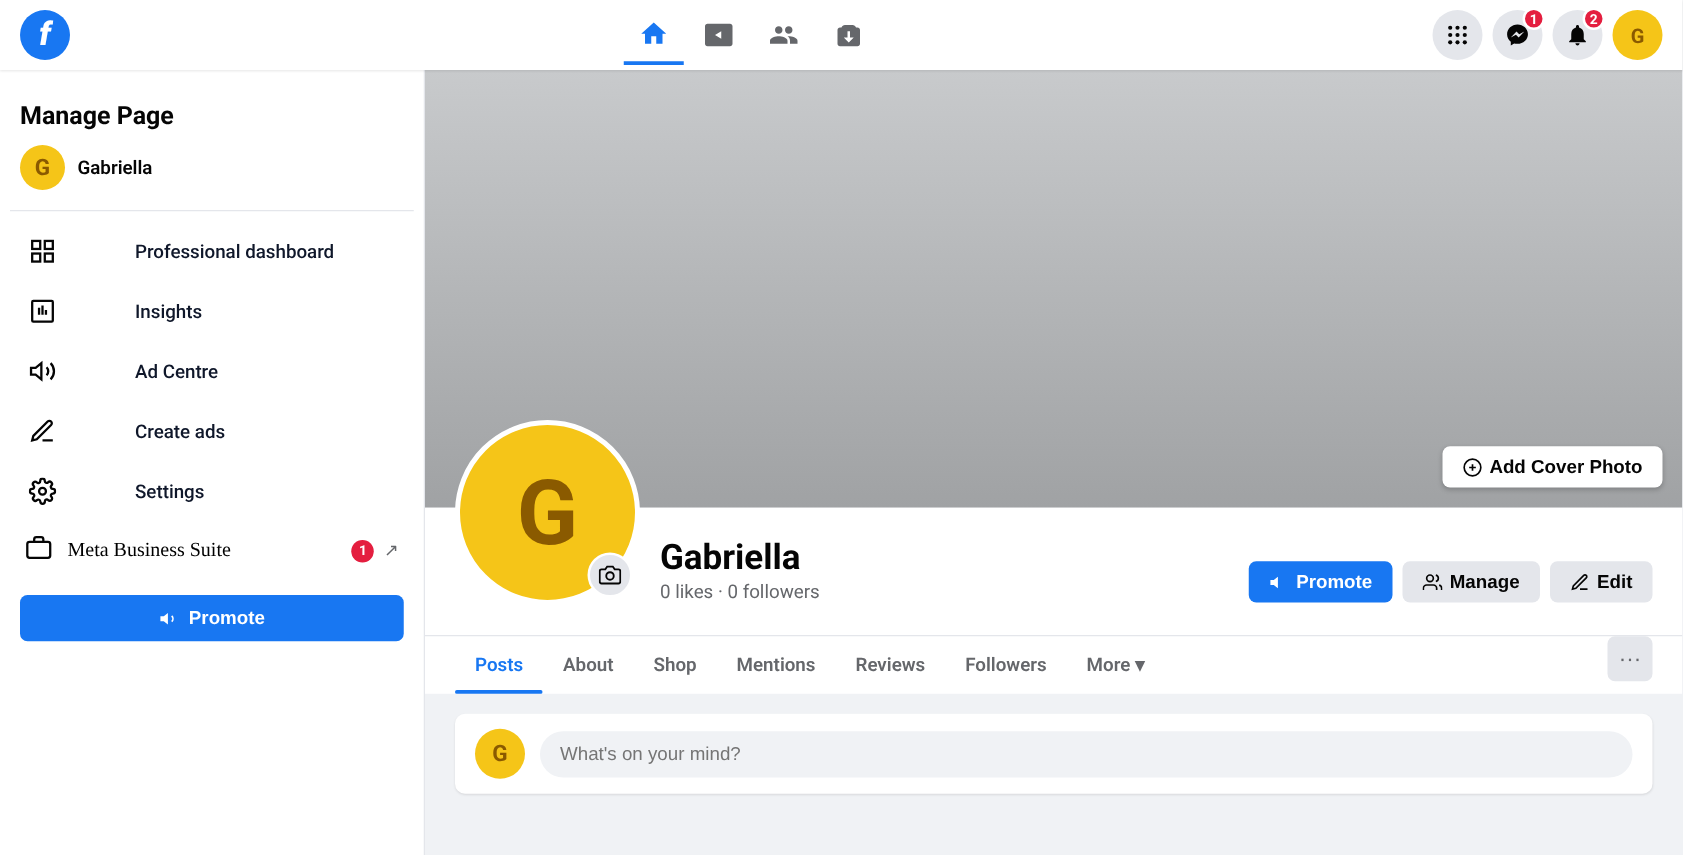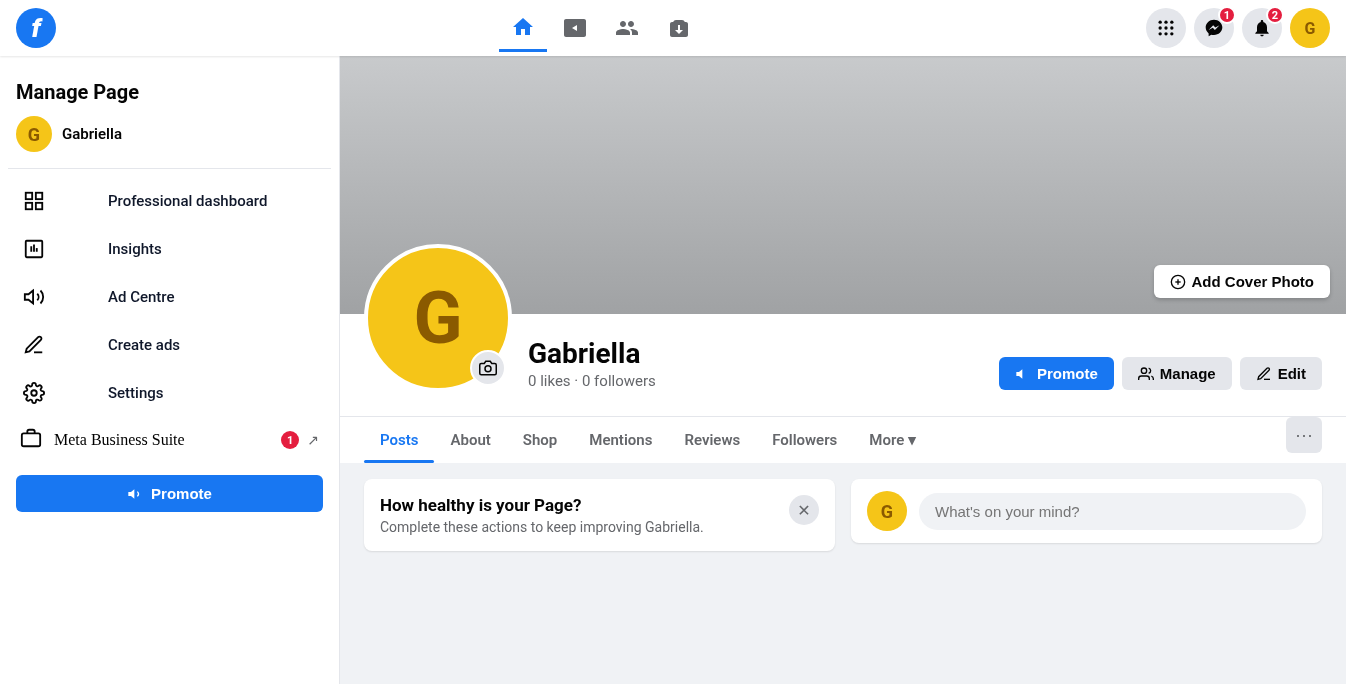--- a/index.html
+++ b/index.html
@@ -118,21 +118,21 @@
 
     
     .main-content {
       flex: 1; overflow-y: auto; height: calc(684px - 56px);
       background: #f0f2f5;
     }
 
     
     .cover-area {
       position: relative; background: #d8dadf;
-      height: 258px; width: 100%;
+      height: 350px; width: 100%;
       background: linear-gradient(to bottom, #c8cacc 0%, #a0a2a4 100%);
     }
     .add-cover-btn {
       position: absolute; bottom: 16px; right: 16px;
       background: #fff; color: #050505; border: none;
       border-radius: 6px; padding: 8px 16px;
       font-size: 15px; font-weight: 600; cursor: pointer;
       display: flex; align-items: center; gap: 6px;
       box-shadow: 0 2px 4px rgba(0,0,0,0.2);
     }
@@ -488,31 +488,20 @@
           <span>▾</span>
         </span>
       </div>
       <div class="tabs-right">
         <button class="tabs-more-btn">···</button>
       </div>
     </div>
 
     <div class="content-area">
 
-      <div class="left-col">
-        <div class="health-card">
-          <div class="health-card-header">
-            <div>
-              <h3>How healthy is your Page?</h3>
-              <p>Complete these actions to keep improving Gabriella.</p>
-            </div>
-            <button class="close-btn">✕</button>
-          </div>
-        </div>
-      </div>
 
       <div class="right-col">
         <div class="post-box">
           <div class="post-avatar">
             <span>G</span>
           </div>
           <input class="post-input" type="text" placeholder="What's on your mind?" style="">
         </div>
       </div>
 

